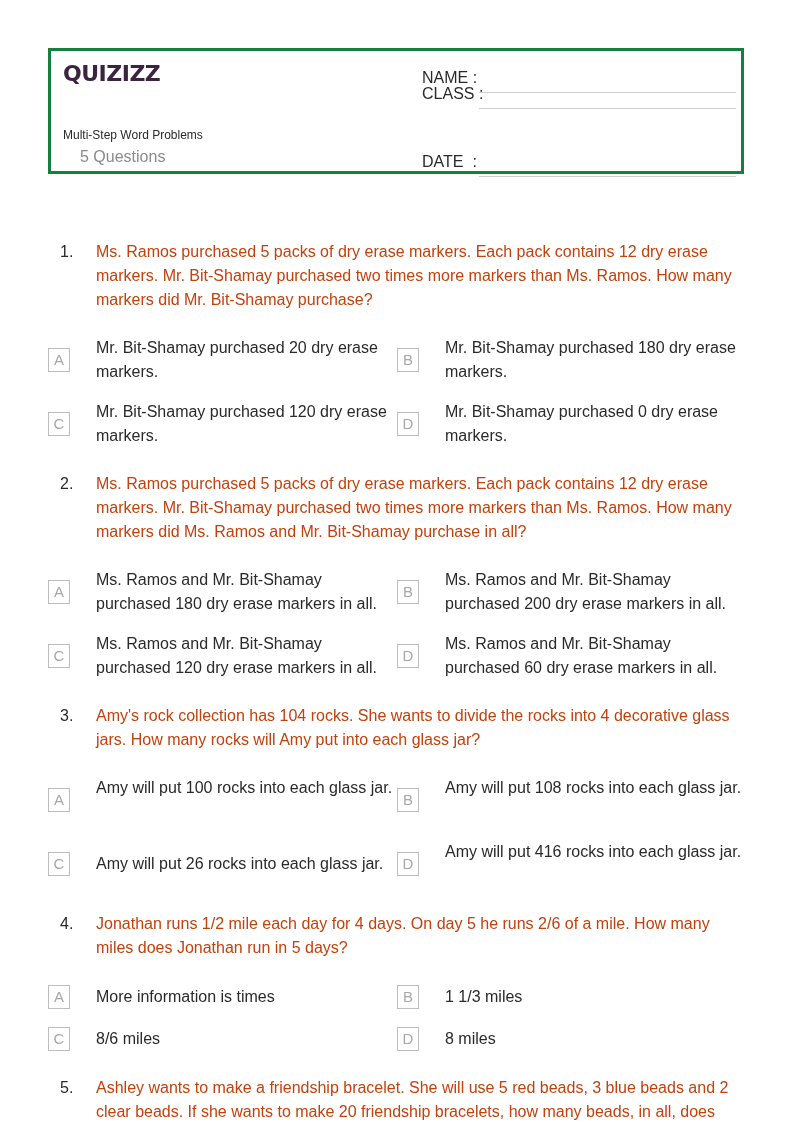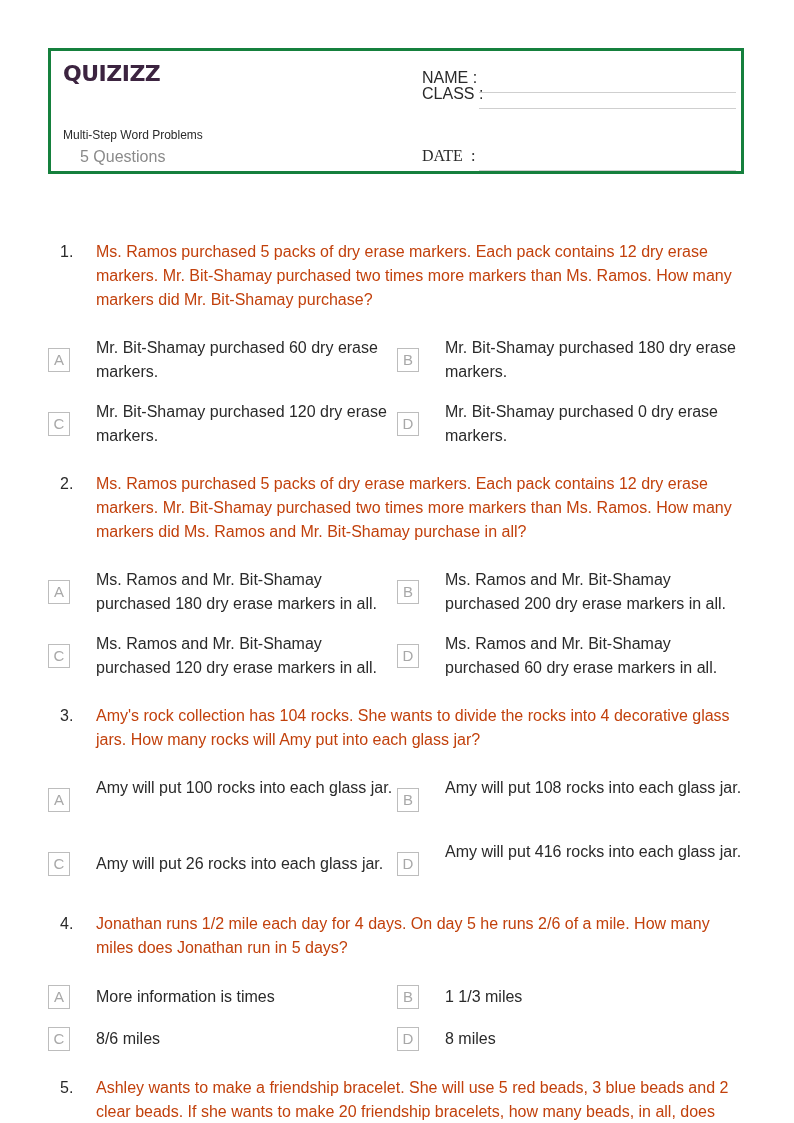--- a/index.html
+++ b/index.html
@@ -128,33 +128,33 @@
   <div class="worksheet-subtitle">5 Questions</div>
 
   <div class="field-row" style="top:18px;">
     <span class="field-label">NAME :</span>
     <div class="field-line"></div>
   </div>
   <div class="field-row" style="top:34px;">
     <span class="field-label">CLASS :</span>
     <div class="field-line"></div>
   </div>
-  <div class="field-row" style="top:96px;font-family:Liberation Serif, serif;">
+  <div class="field-row" style="top:102px;">
     <span class="field-label">DATE  :</span>
     <div class="field-line"></div>
   </div>
 </div>
 
 <div class="question" style="top:240px;">
   <span class="q-num">1.</span>
   <div class="q-text">Ms. Ramos purchased 5 packs of dry erase markers. Each pack contains 12 dry erase markers. Mr. Bit-Shamay purchased two times more markers than Ms. Ramos. How many markers did Mr. Bit-Shamay purchase?</div>
 </div>
 <div class="option" style="left:48px; top:336px;">
   <div class="opt-box" style="top:12px;">A</div>
-  <div class="opt-text">Mr. Bit-Shamay purchased 60 dry erase markers.</div>
+  <div class="opt-text">Mr. Bit-Shamay purchased 20 dry erase markers.</div>
 </div>
 <div class="option" style="left:397px; top:336px;">
   <div class="opt-box" style="top:12px;">B</div>
   <div class="opt-text">Mr. Bit-Shamay purchased 180 dry erase markers.</div>
 </div>
 <div class="option" style="left:48px; top:400px;">
   <div class="opt-box" style="top:12px;">C</div>
   <div class="opt-text">Mr. Bit-Shamay purchased 120 dry erase markers.</div>
 </div>
 <div class="option" style="left:397px; top:400px;">

